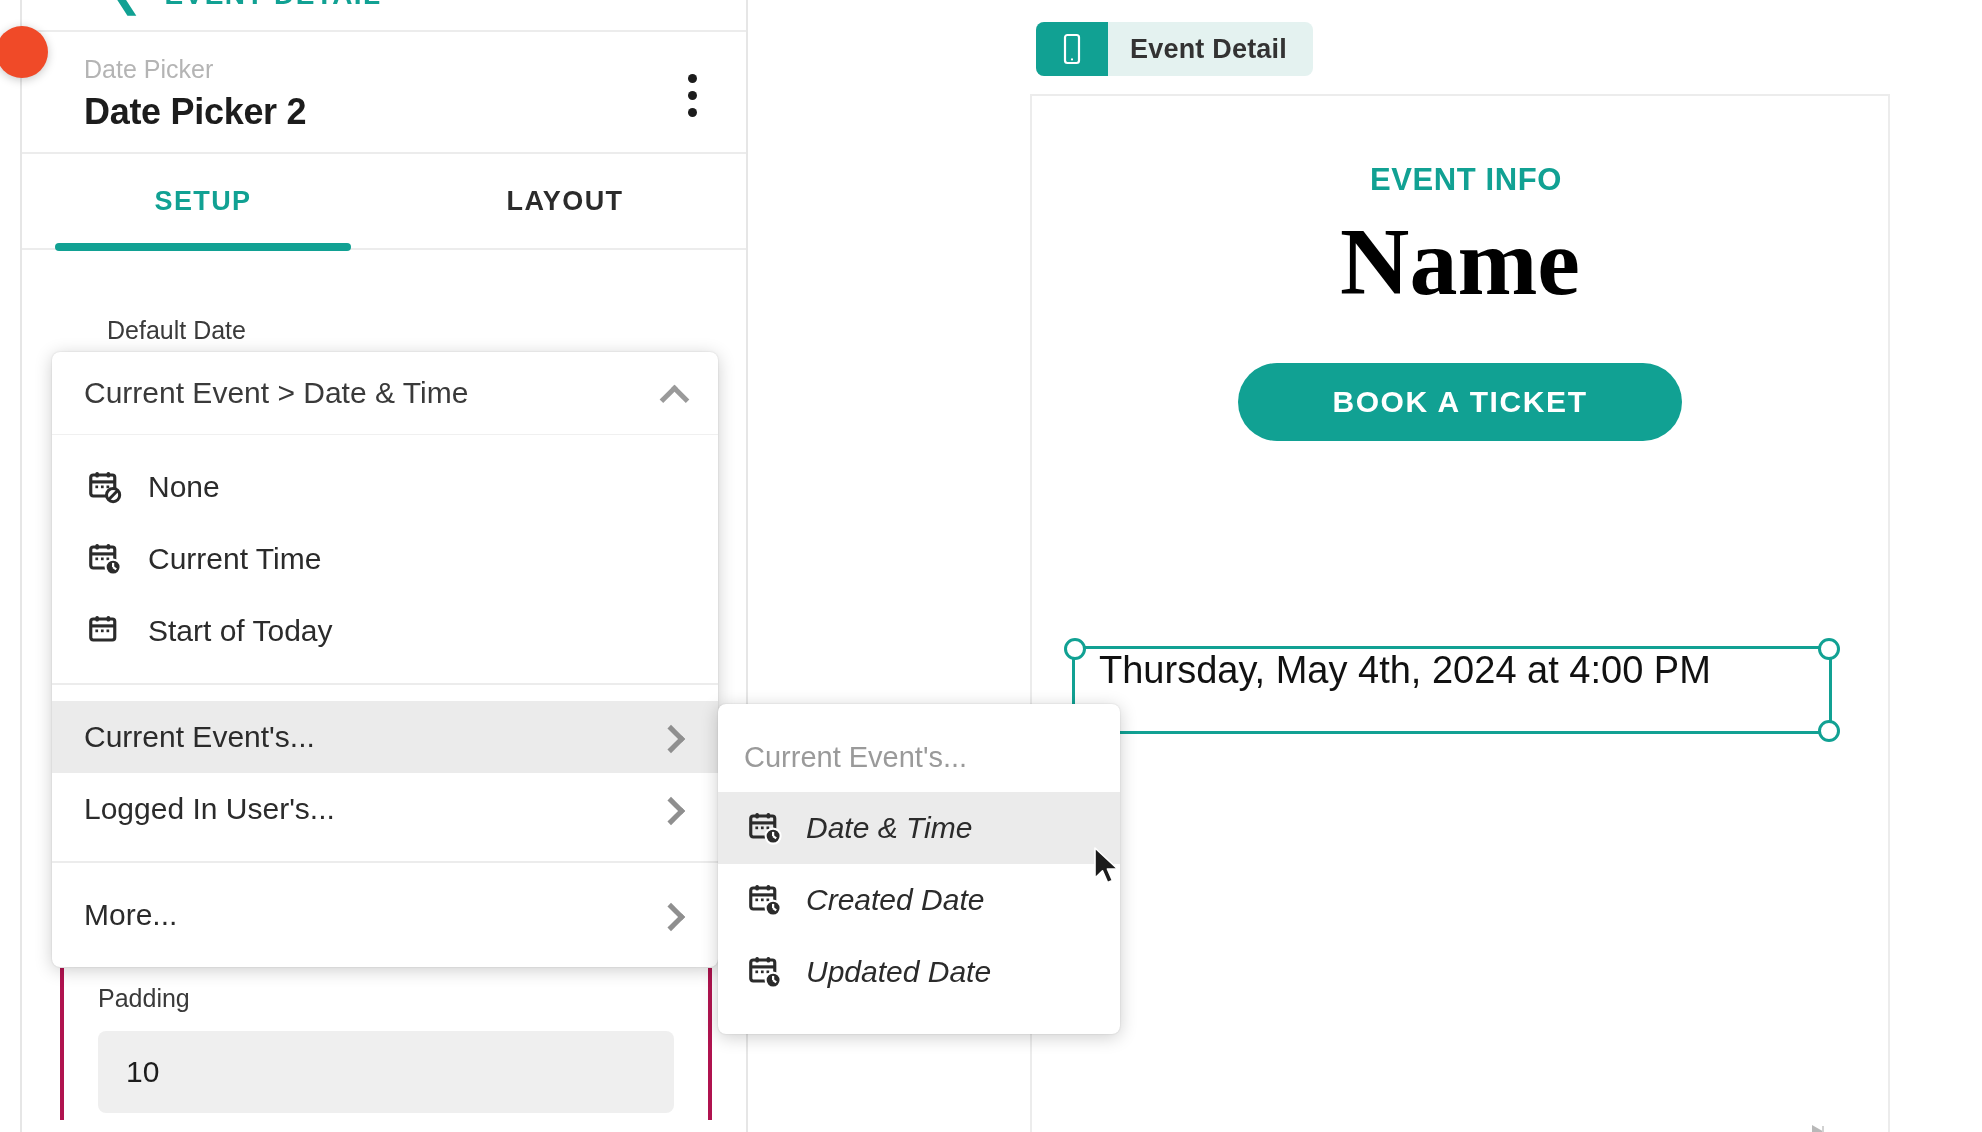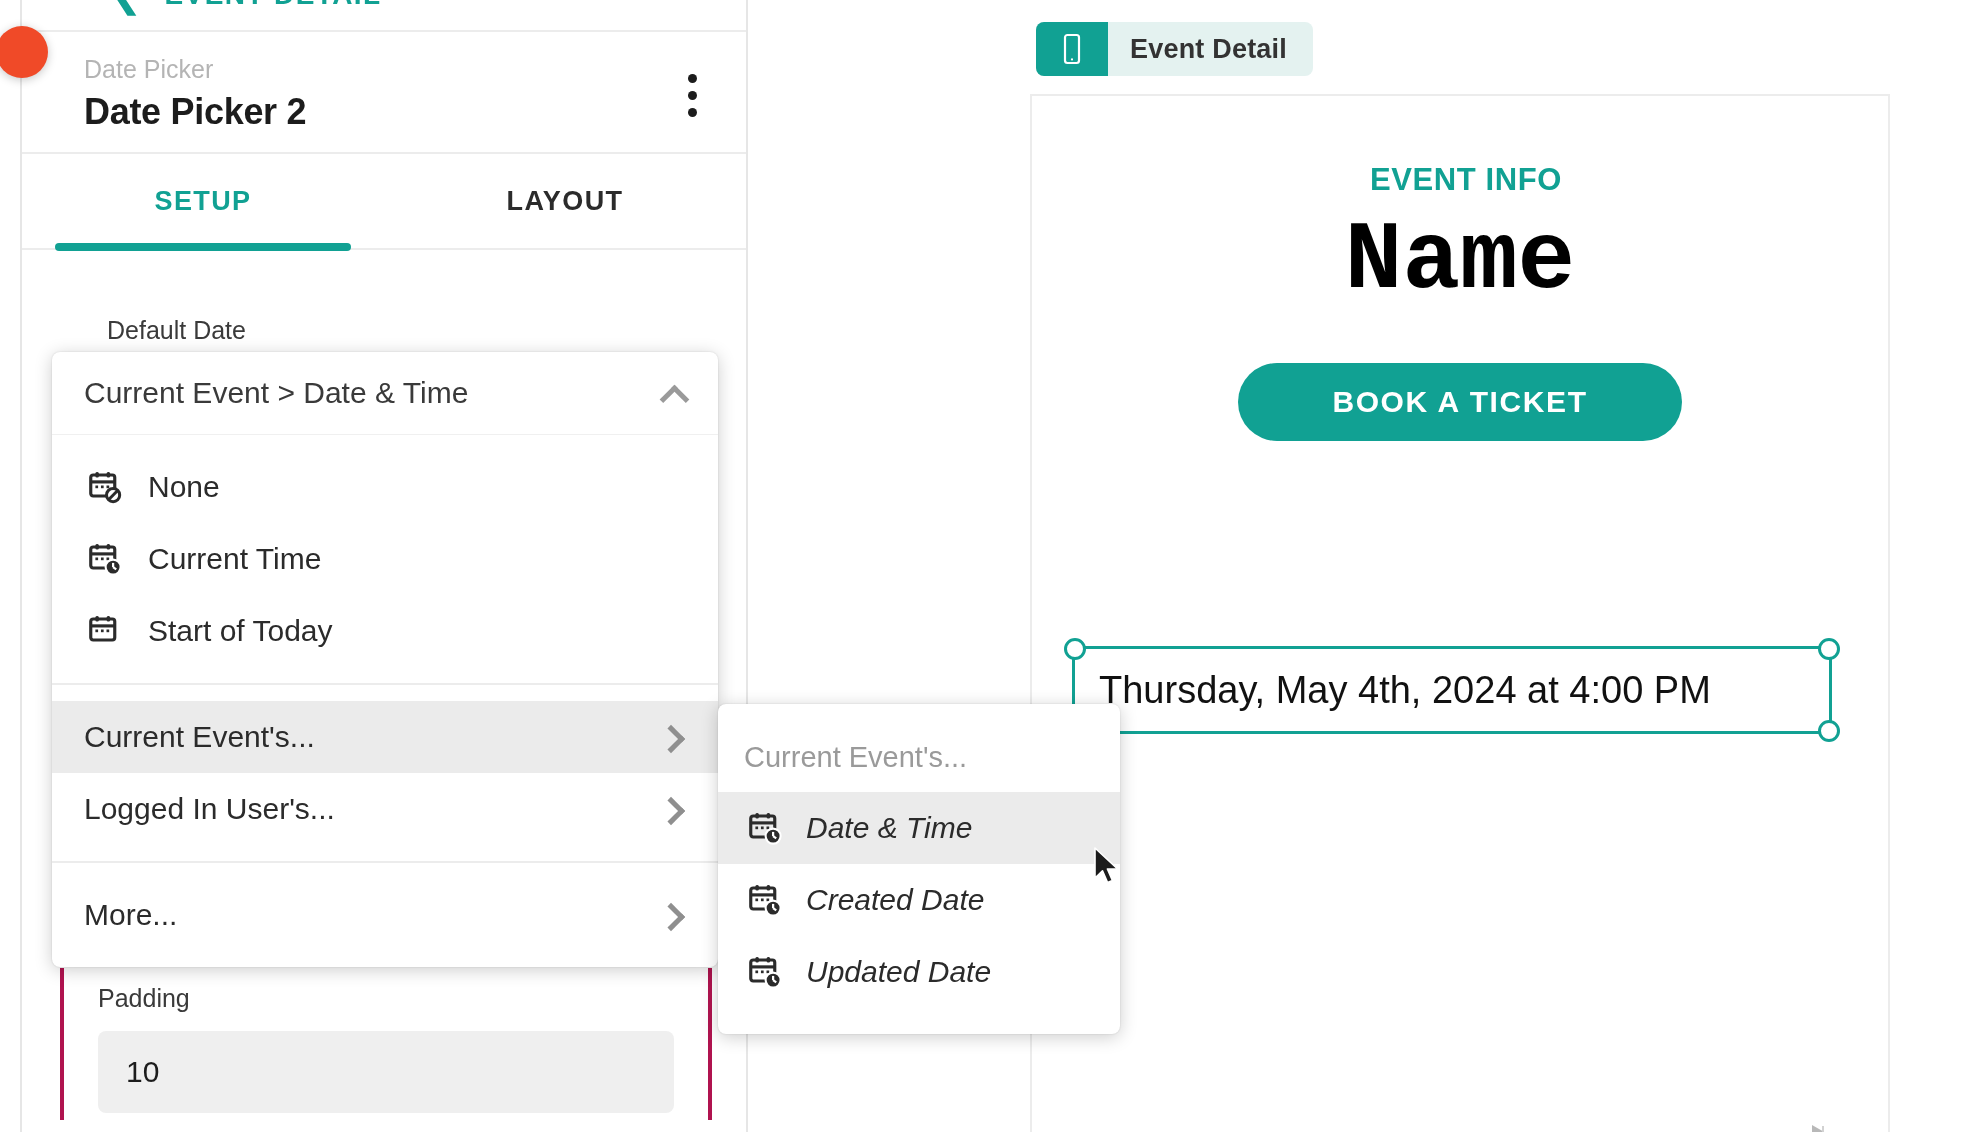--- a/index.html
+++ b/index.html
@@ -339,21 +339,21 @@
     margin-top: 66px;
     color: #11a193;
     font-size: 31px;
     font-weight: 700;
     letter-spacing: 0.6px;
     padding-left: 12px;
   }
   .title-serif {
     text-align: center;
     margin-top: 14px;
-    font-family: Liberation Mono, monospace;
+    font-family: Liberation Serif, serif;
     font-size: 96px;
     font-weight: 700;
     color: #000000;
     line-height: 1.05;
   }
   .descr {
     text-align: center;
     margin-top: 24px;
     font-size: 40px;
     color: #414141;
@@ -376,21 +376,21 @@
 
   .selected-el {
     position: absolute;
     left: 40px;
     top: 550px;
     width: 760px;
     height: 88px;
     border: 3px solid #11a193;
     box-sizing: border-box;
     display: flex;
-    align-items: center;
+    align-items: flex-start;
     padding-left: 24px;
   }
   .selected-text {
     font-size: 38px;
     color: #111111;
     white-space: nowrap;
   }
   .handle {
     position: absolute;
     width: 22px;

